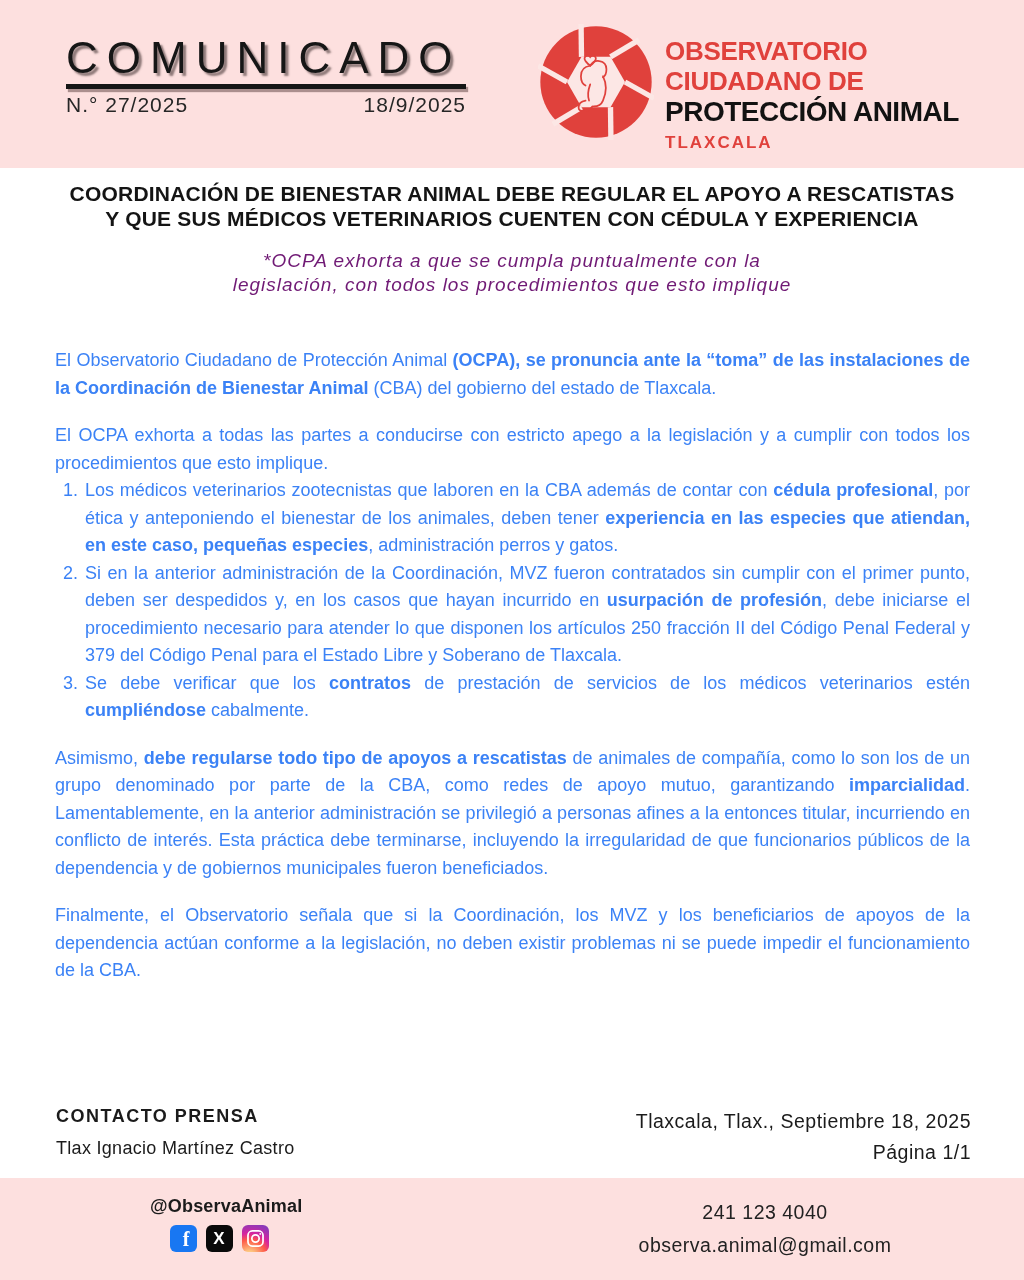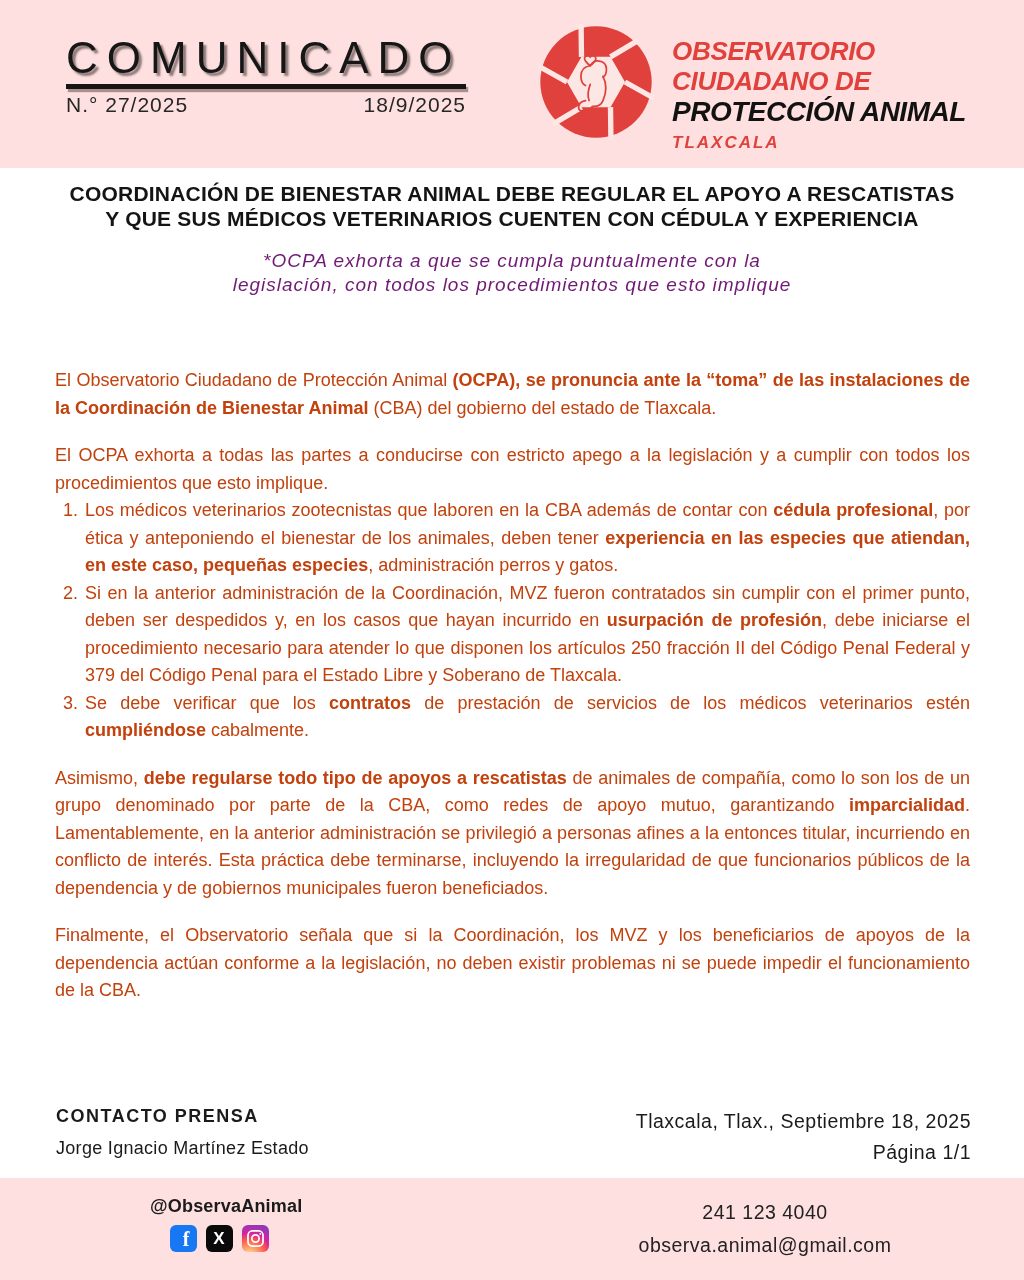--- a/index.html
+++ b/index.html
@@ -28,36 +28,36 @@
     font-size:44px;font-weight:400;letter-spacing:9px;color:#161616;
     text-shadow:3px 3px 2px rgba(50,35,35,.55);
     white-space:nowrap;line-height:1.1;
   }
   .masthead-rule{height:5px;background:#151515;margin-top:2px;
     box-shadow:2px 3px 1px rgba(70,45,45,.45);}
   .masthead-meta{display:flex;justify-content:space-between;margin-top:4px;
     font-size:21px;letter-spacing:1px;color:#262626;}
 
   
-  .logo{position:absolute;left:538px;top:24px;display:flex;gap:18px;font-style:italic;}
+  .logo{position:absolute;left:538px;top:24px;display:flex;gap:11px;}
   .logo-mark{width:116px;height:116px;flex:none;}
   .logo-text{padding-top:12px;white-space:nowrap;}
   .logo-l1,.logo-l2{font-size:26px;font-weight:bold;color:var(--accent);line-height:30px;letter-spacing:-0.3px;}
   .logo-l3{font-size:28px;font-weight:bold;color:#121212;line-height:32px;letter-spacing:-0.5px;}
   .logo-l4{font-size:17px;font-weight:bold;color:var(--accent);letter-spacing:2px;margin-top:5px;}
 
   
   .headline{position:absolute;left:40px;top:181px;width:944px;text-align:center;
     font-weight:bold;font-size:21px;line-height:25px;letter-spacing:0.2px;color:#141414;}
   .subhead{position:absolute;left:40px;top:249px;width:944px;text-align:center;
     font-style:italic;font-size:19px;line-height:24px;letter-spacing:1px;color:#701a75;}
 
   
   .doc-body{position:absolute;left:55px;top:347px;width:915px;
-    font-size:18px;line-height:27.5px;text-align:justify;color:#c2410c;margin-top:20px;}
+    font-size:18px;line-height:27.5px;text-align:justify;color:#3b82f6;}
   .para{margin-top:20px;}
   .para:first-child{margin-top:0;}
   .numlist{margin-top:0;margin-left:8px;}
   .li{display:flex;}
   .li .num{flex:none;width:22px;}
   .li .li-text{flex:1;text-align:justify;}
   .bold{font-weight:bold;}
 
   
   .contact{position:absolute;left:56px;top:1106px;width:915px;
@@ -149,21 +149,21 @@
       <div class="li-text"><span>Se debe verificar que los </span><span class="bold">contratos</span><span> de prestación de servicios de los médicos veterinarios estén </span><span class="bold">cumpliéndose</span><span> cabalmente.</span></div>
     </div>
   </div>
   <div class="para"><span>Asimismo, </span><span class="bold">debe regularse todo tipo de apoyos a rescatistas</span><span> de animales de compañía, como lo son los de un grupo denominado por parte de la CBA, como redes de apoyo mutuo, garantizando </span><span class="bold">imparcialidad</span><span>. Lamentablemente, en la anterior administración se privilegió a personas afines a la entonces titular, incurriendo en conflicto de interés. Esta práctica debe terminarse, incluyendo la irregularidad de que funcionarios públicos de la dependencia y de gobiernos municipales fueron beneficiados.</span></div>
   <div class="para"><span>Finalmente, el Observatorio señala que si la Coordinación, los MVZ y los beneficiarios de apoyos de la dependencia actúan conforme a la legislación, no deben existir problemas ni se puede impedir el funcionamiento de la CBA.</span></div>
 </div>
 
 <div class="contact">
   <div>
     <div class="contact-label">CONTACTO PRENSA</div>
-    <div class="contact-name">Jorge Ignacio Martínez Estado</div>
+    <div class="contact-name">Tlax Ignacio Martínez Castro</div>
   </div>
   <div class="contact-right">
     <div>Tlaxcala, Tlax., Septiembre 18, 2025</div>
     <div>Página 1/1</div>
   </div>
 </div>
 
 <div class="footer-left">
   <div class="footer-handle">@ObservaAnimal</div>
   <div class="social-row">

